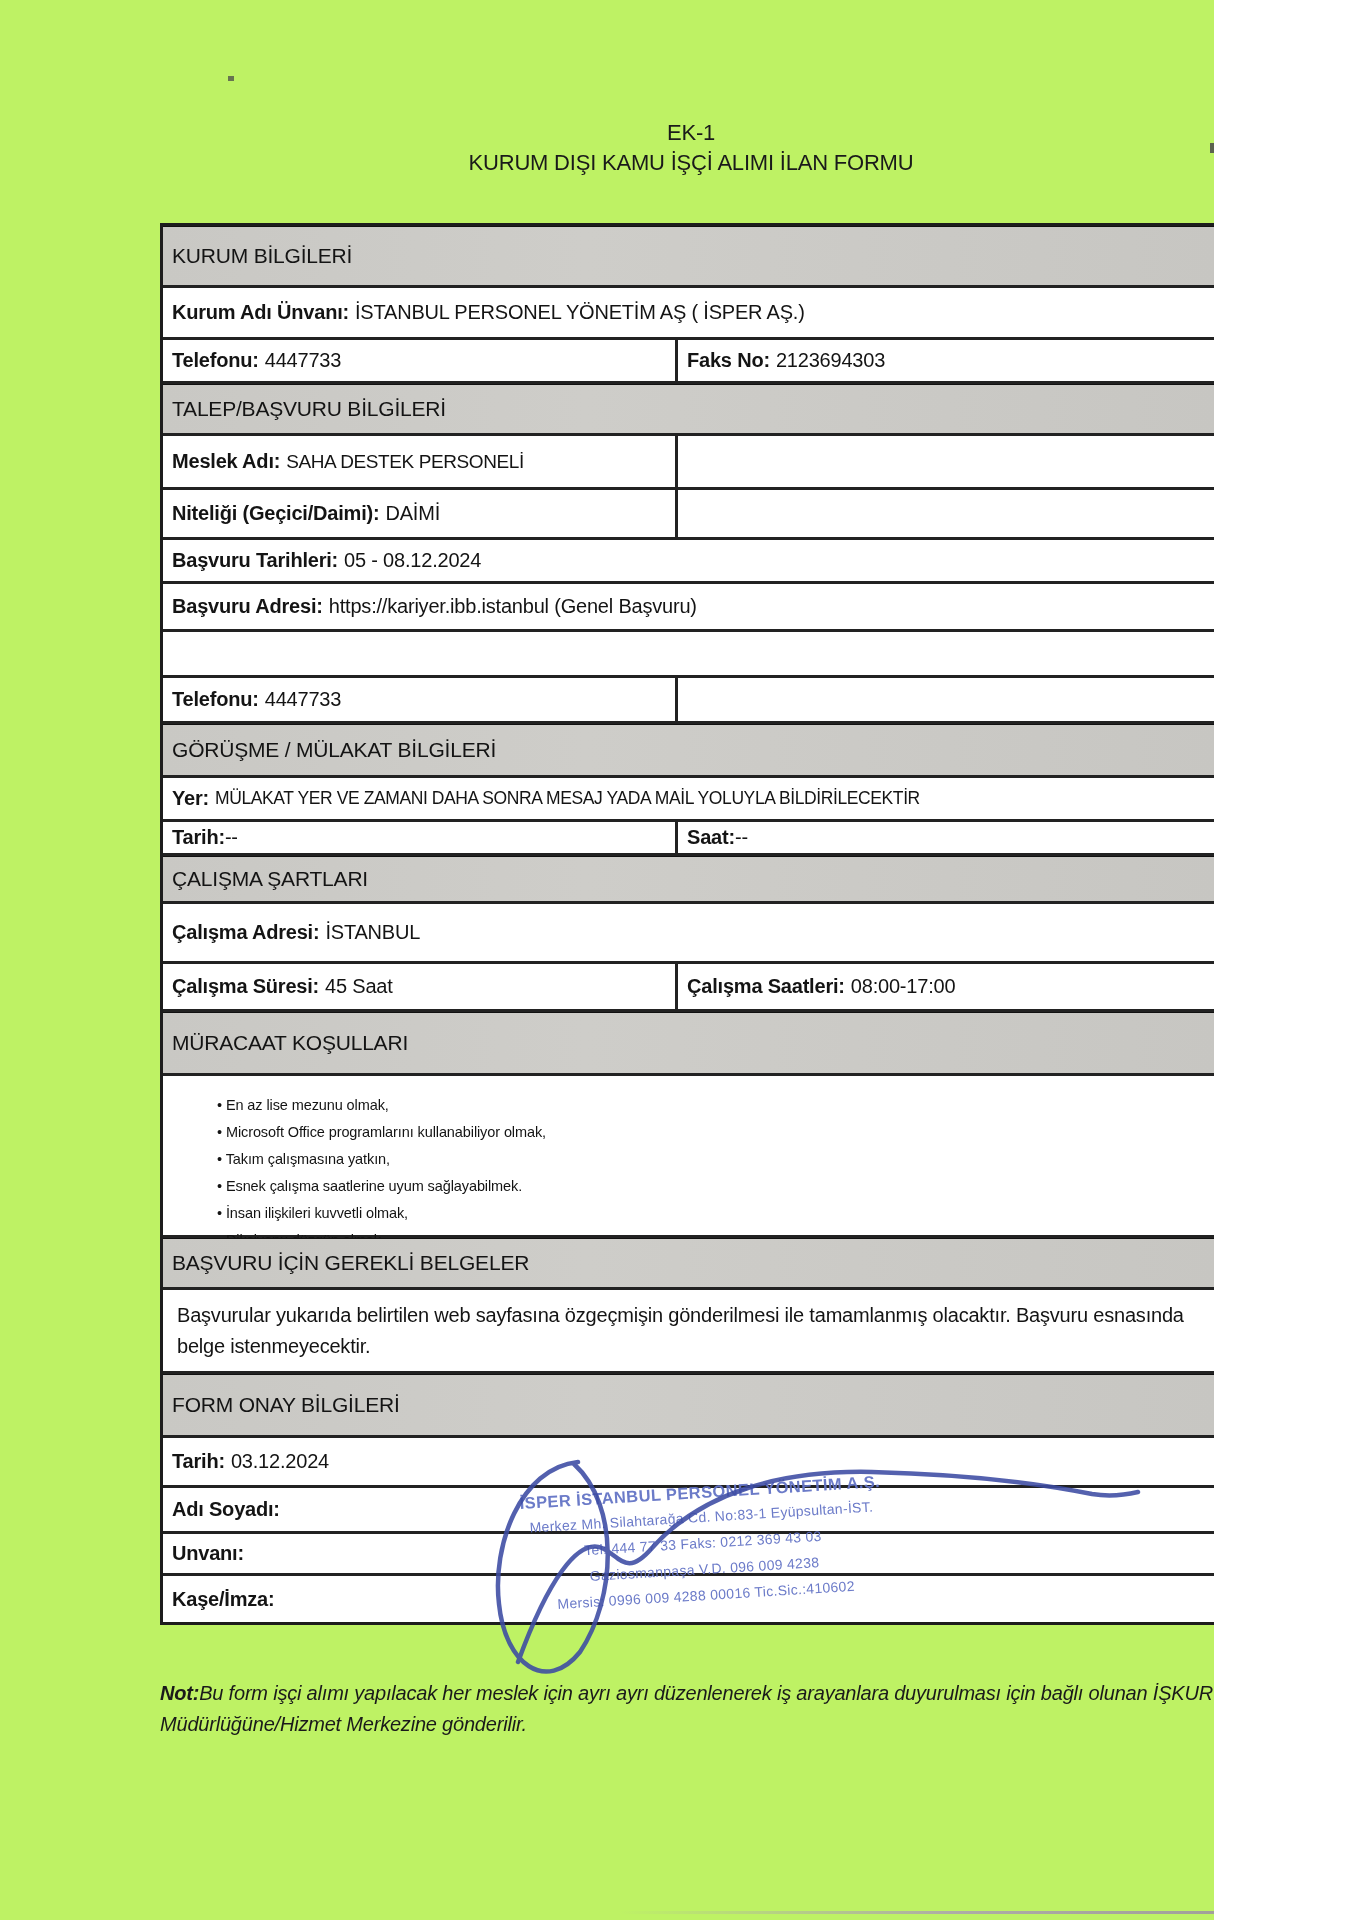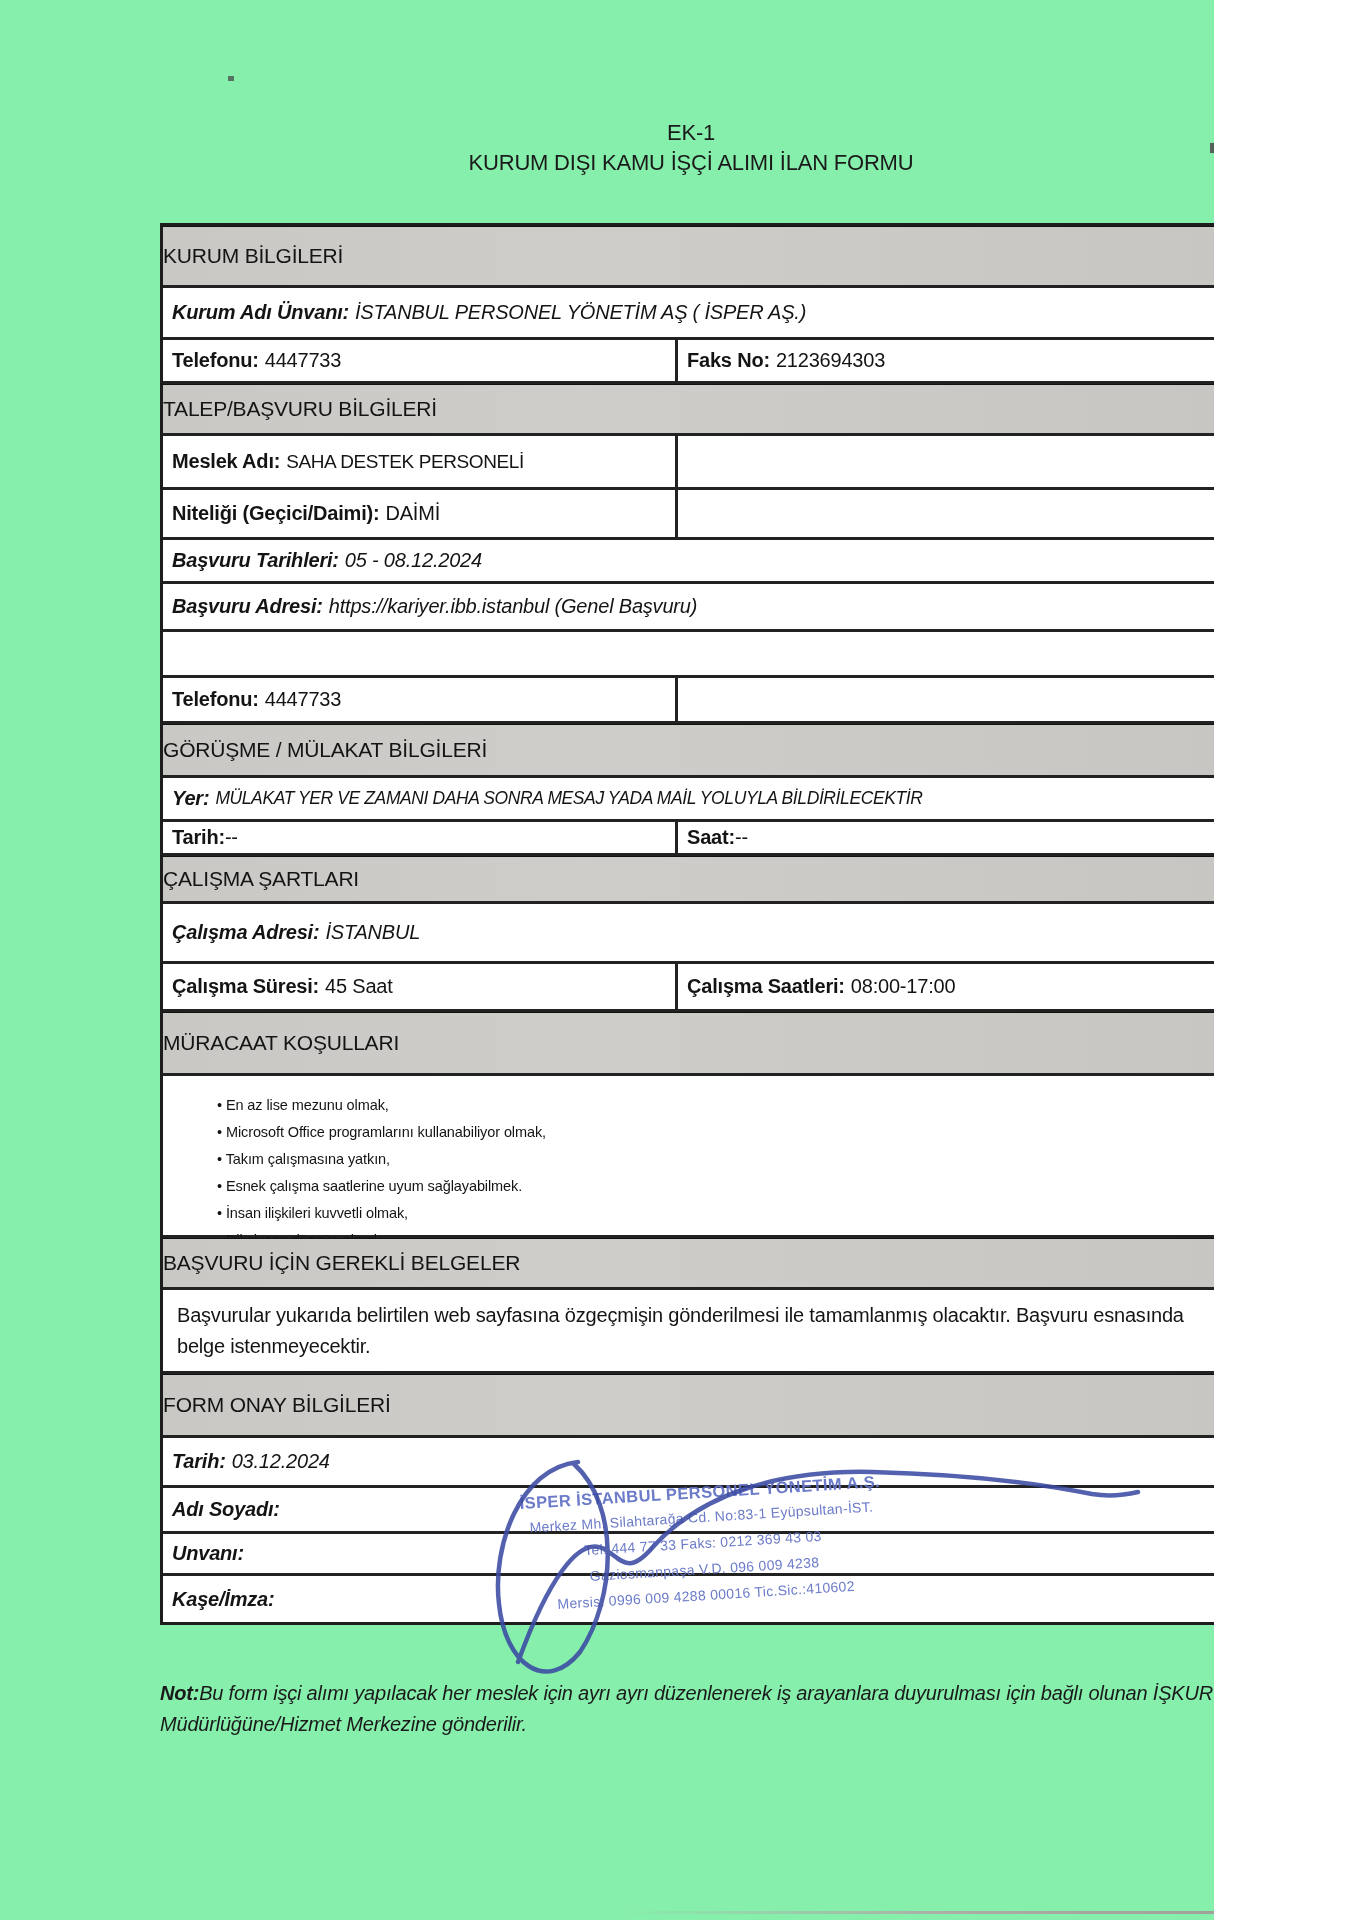--- a/index.html
+++ b/index.html
@@ -5,21 +5,21 @@
   * { box-sizing: border-box; margin: 0; padding: 0; }
   html,body { background:#ffffff; }
   body {
     font-family: "Liberation Sans", sans-serif;
     color:#141414;
     letter-spacing:-0.2px;
   }
   .page {
     position:relative;
     width:1214px; height:1920px;
-    background:#86efac;
+    background:#bef264;
     overflow:hidden;
   }
   .doc-title {
     position:absolute; top:118px; left:160px; width:1062px;
     text-align:center; font-size:22px; line-height:30px; color:#1a1a1a;
   }
   .form-table {
     position:absolute; top:223px; left:160px; width:1062px;
     border:3px solid #1d1d1d;
     background:#fff;
@@ -27,28 +27,29 @@
   .row {
     display:flex; align-items:center;
     border-bottom:3px solid #222222;
     position:relative;
   }
   .row:last-child { border-bottom:none; }
   .row.section {
     background:#cbcac6;
     background-image:linear-gradient(90deg, #c9c8c4 0%, #cecdc9 40%, #c7c6c2 100%);
     font-size:21px;
+    padding-left:9px;
     border-top:1px solid #111;
   }
   .cell {
     display:flex; align-items:center; height:100%;
     padding-left:9px; padding-right:6px;
     font-size:20px; white-space:nowrap; overflow:hidden;
   }
-  .cell.full { width:100%;font-style:italic; }
+  .cell.full { width:100%; }
   .cell.left { flex:0 0 515px; border-right:3px solid #222222; }
   .cell.right { flex:1; }
   .lbl { font-weight:bold; margin-right:6px; }
   .val { font-weight:normal; }
   .val.narrow { font-size:17.5px; letter-spacing:-0.4px; }
   .val.cond { font-size:19px; letter-spacing:-0.4px; }
   .row.list-row { align-items:flex-start; }
   .bullet-list { padding:16px 10px 10px 10px; }
   .bullet-item { font-size:14.5px; line-height:27px; letter-spacing:-0.1px;margin-left:44px; }
   .paragraph {

